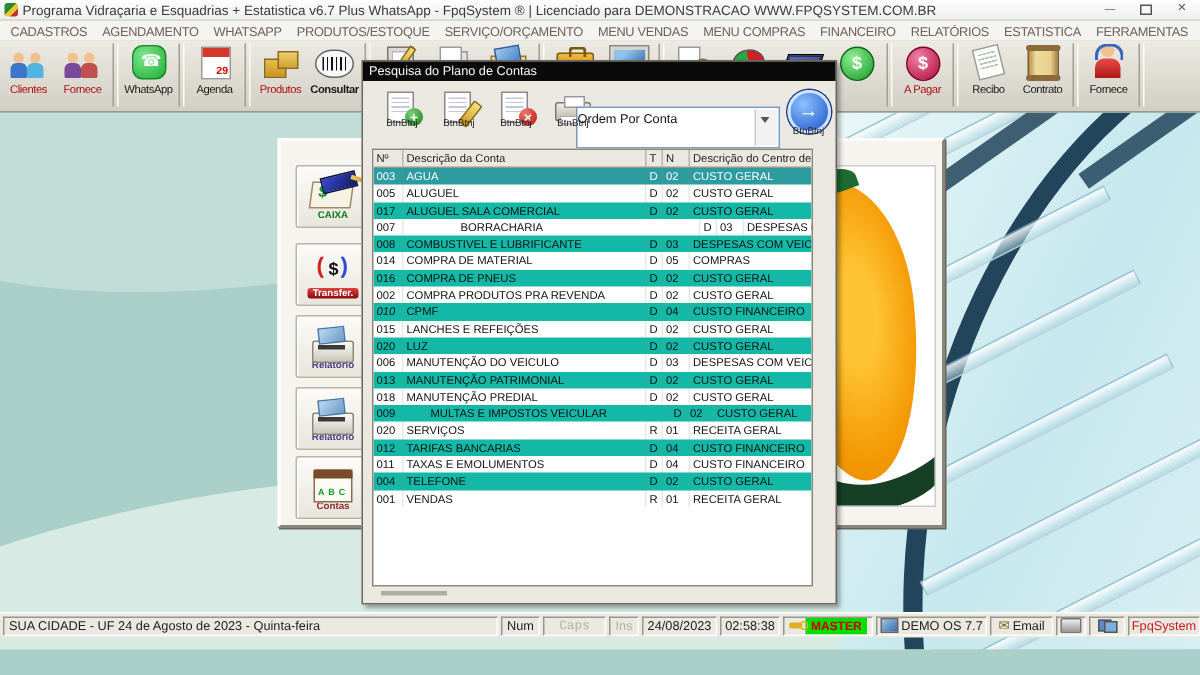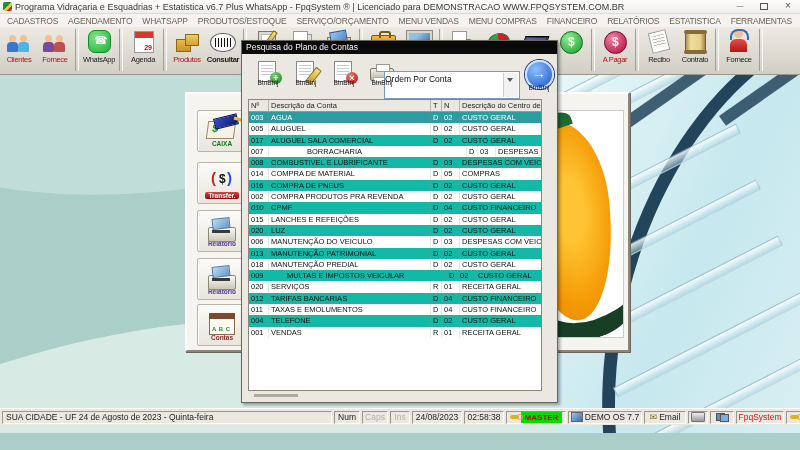--- a/index.html
+++ b/index.html
@@ -676,21 +676,21 @@
             <span class="td" style="width: 83px;">RECEITA GERAL</span>
           </div>
         </div>
     </div>
     <div class="hscroll"></div>
   </div>
 
   <div class="statusbar" id="statusbar">
       <div class="sseg" style="width: 330px;">SUA CIDADE - UF 24 de Agosto de 2023 - Quinta-feira</div>
       <div class="sseg ctr" style="width: 26px;">Num</div>
-      <div class="sseg ctr dis" style="width: 26px;">Caps</div>
+      <div class="sseg ctr dis" style="width: 42px; font-family: Liberation Mono, monospace;">Caps</div>
       <div class="sseg ctr dis" style="width: 20px;">Ins</div>
       <div class="sseg ctr" style="width: 50px;">24/08/2023</div>
       <div class="sseg ctr" style="width: 40px;">02:58:38</div>
       <div class="sseg" style="width: 60px;">
         <span class="key-ic"></span>
         <span class="master-box">MASTER</span>
       </div>
       <div class="sseg ctr" style="width: 74px;">
         <span class="comp-ic"></span>
         <span>DEMO OS 7.7</span>

